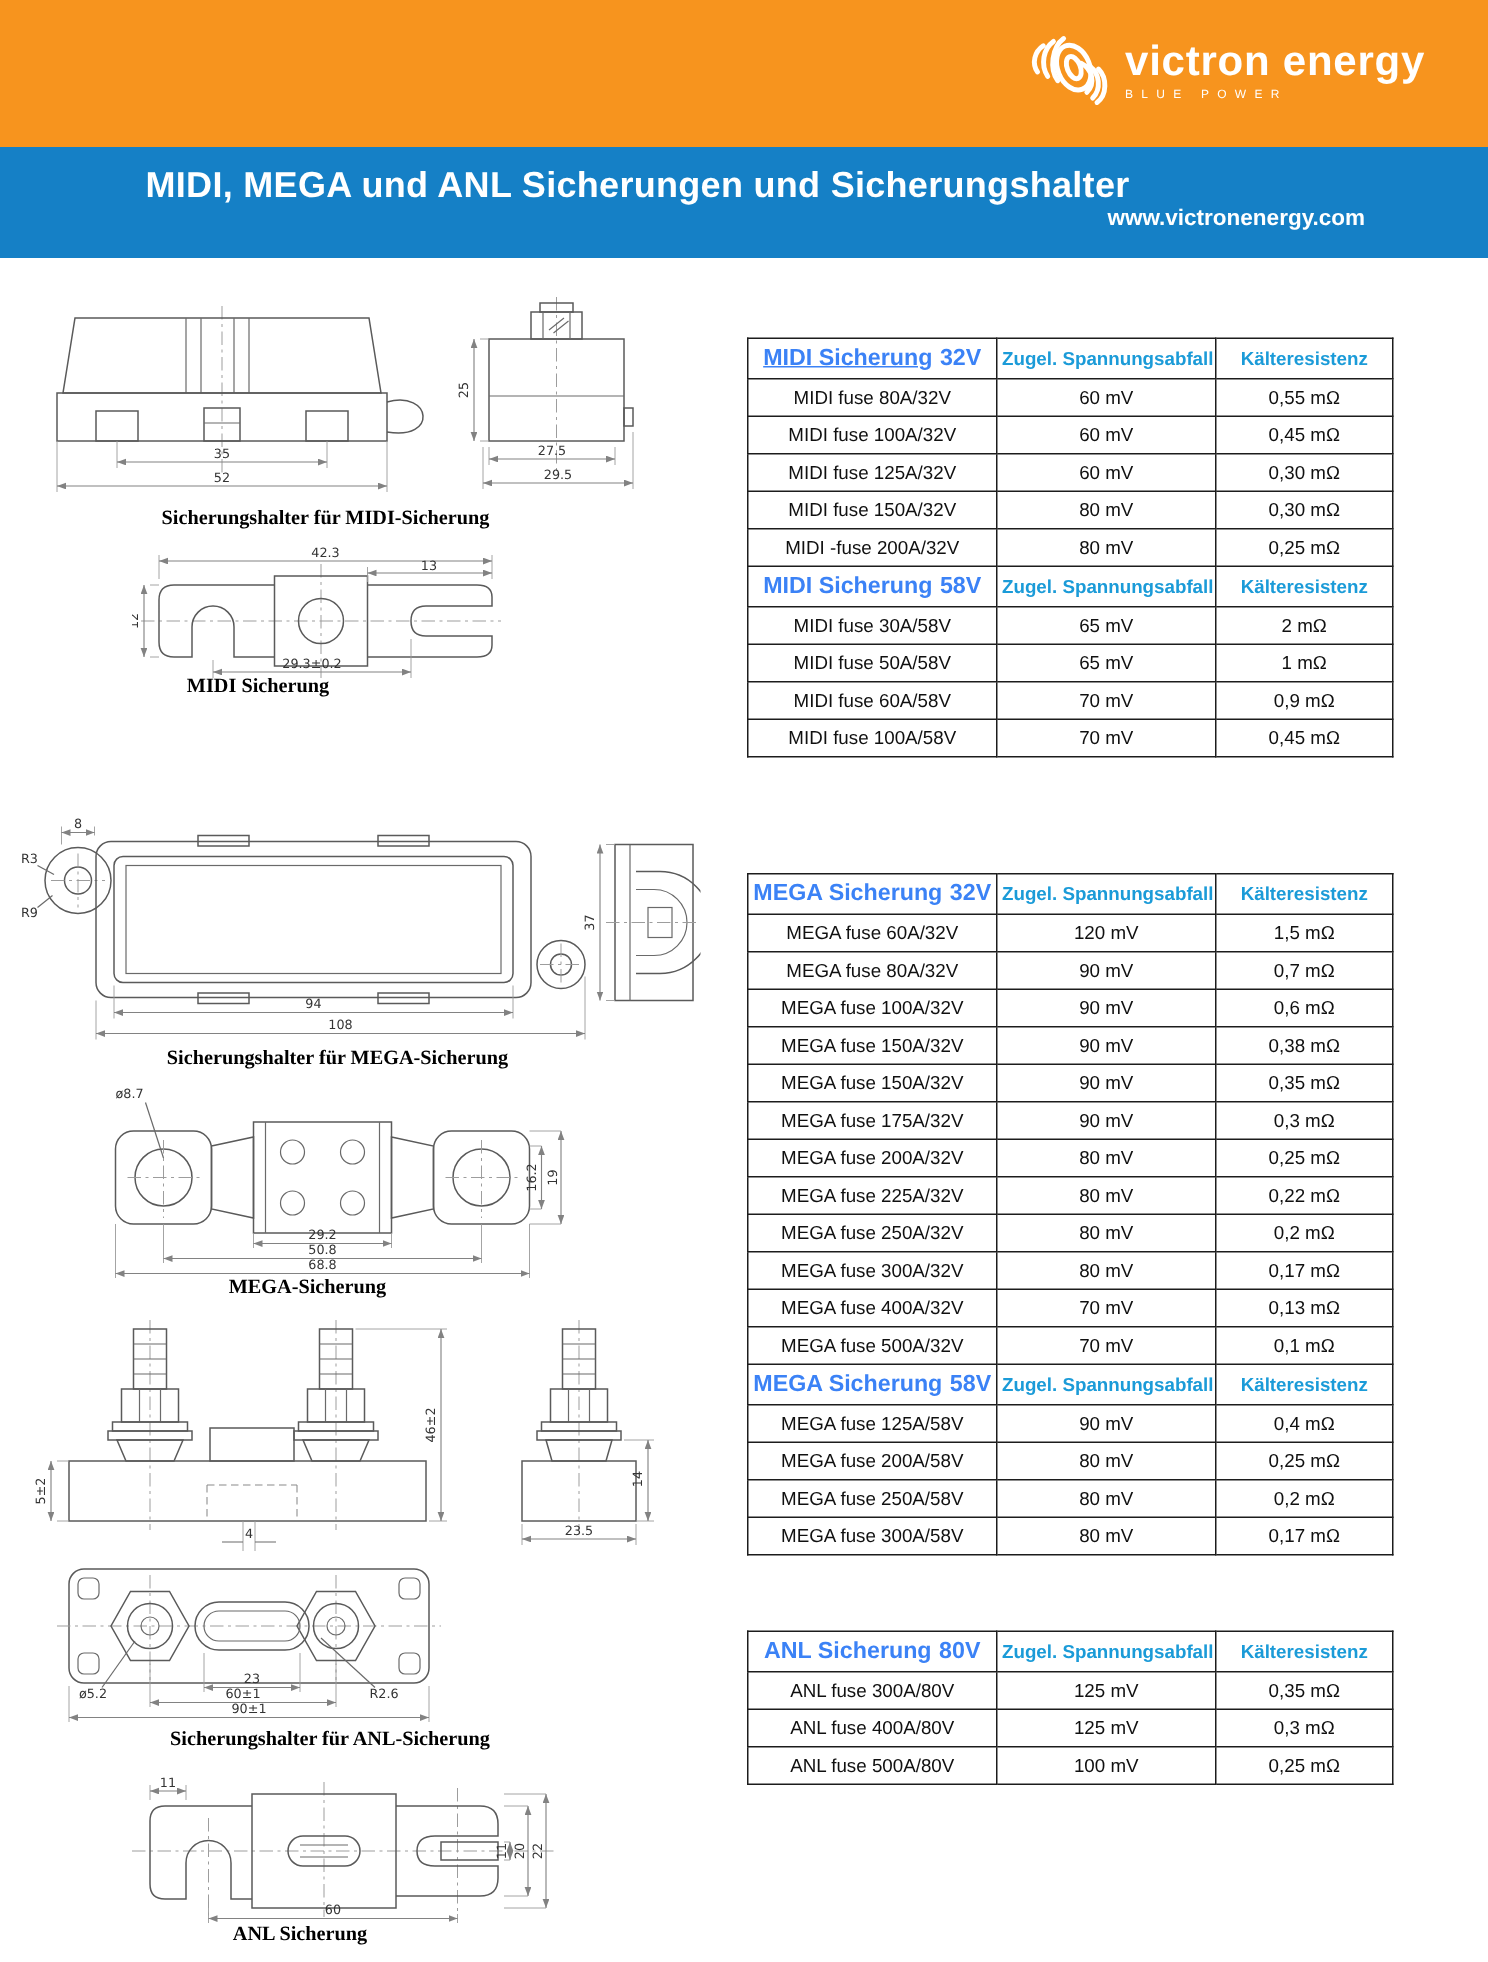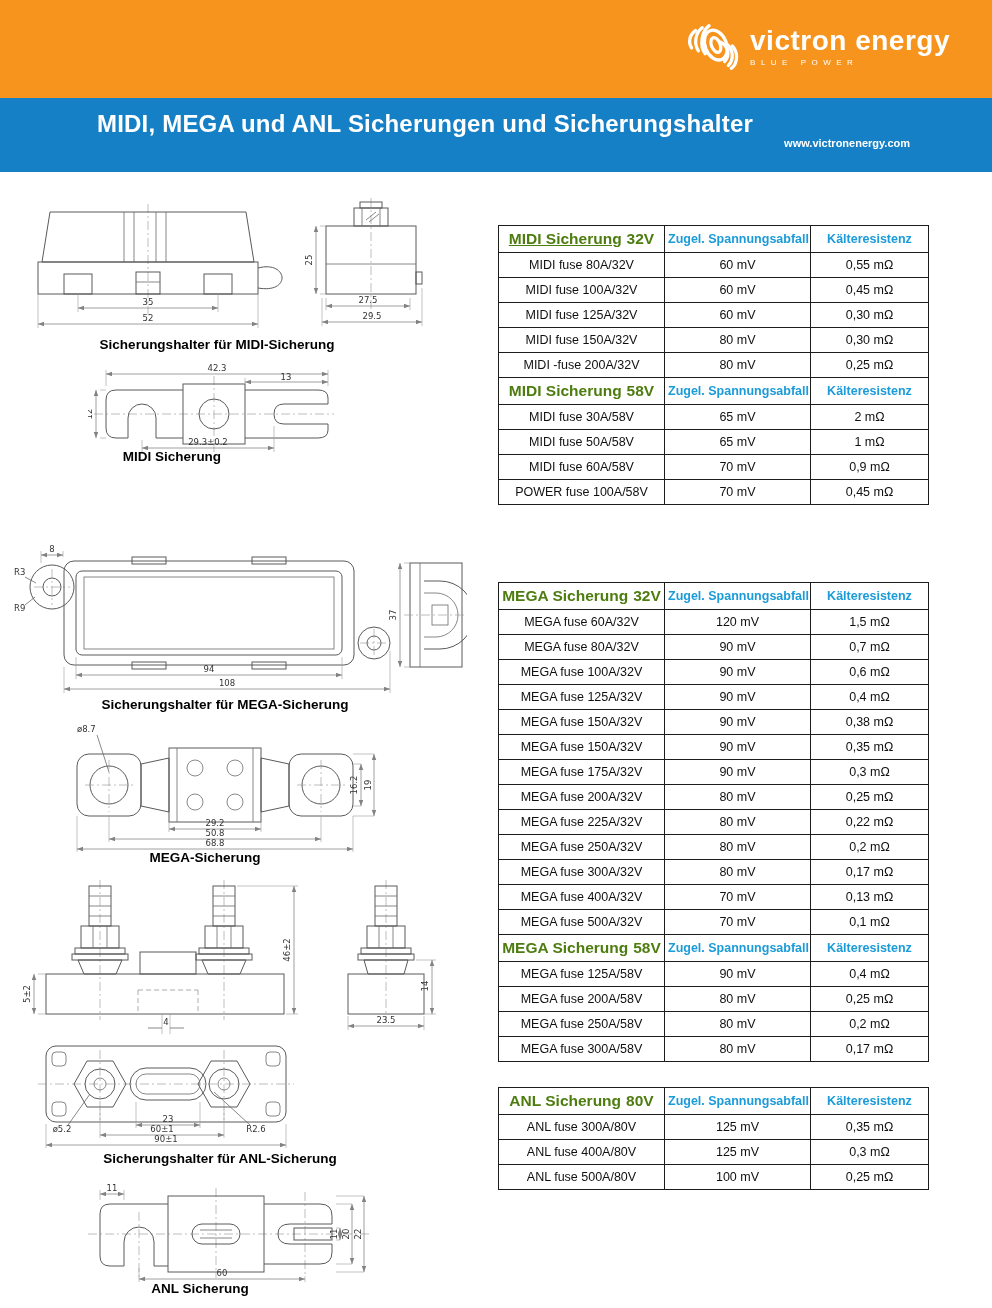--- a/index.html
+++ b/index.html
@@ -2,34 +2,34 @@
 <html><head>
 <meta charset="utf-8">
 <style>
   html,body{margin:0;padding:0;background:#e8e8e8;}
   .page{position:relative;width:992px;height:1308px;background:#ffffff;overflow:hidden;
         font-family:"Liberation Sans",sans-serif;margin:0 auto;}
   
   .orange-band{position:absolute;left:0;top:0;width:992px;height:98px;background:#F7941E;}
   .blue-band{position:absolute;left:0;top:98px;width:992px;height:74px;background:#1580C6;}
   .doc-title{position:absolute;left:57px;top:110px;font-size:24px;font-weight:700;color:#ffffff;letter-spacing:.2px;margin-left:40px;}
-  .website{position:absolute;right:82px;top:137px;font-size:11px;font-weight:700;color:#ffffff;}
+  .website{position:absolute;right:82px;top:137px;font-size:15px;font-weight:700;color:#ffffff;}
   
   .logo{position:absolute;right:42px;top:14px;display:flex;align-items:center;gap:8px;}
   .logo-text{display:flex;flex-direction:column;}
   .logo-main{font-size:28px;font-weight:700;color:#ffffff;letter-spacing:.5px;line-height:1;}
   .logo-sub{font-size:8px;font-weight:400;color:#ffffff;letter-spacing:5.5px;margin-top:3px;margin-right:2px;}
   
-  .cap{position:absolute;font-weight:700;font-size:13.5px;color:#000;text-align:center;}
+  .cap{position:absolute;font-weight:700;font-size:13.5px;color:#000;text-align:center;font-family:Liberation Serif, serif;}
   
   .ftable{position:absolute;border-collapse:collapse;table-layout:fixed;background:#fff;}
   .ftable th,.ftable td{border:1px solid #1c1c1c;text-align:center;vertical-align:middle;padding:0 3px;overflow:hidden;white-space:nowrap;}
   .ftable td{height:24px;font-size:12.5px;color:#101010;}
   .ftable tr.sec th{height:26px;}
-  .t1{font-size:15.5px;font-weight:700;color:#4d7c0f;}
+  .t1{font-size:15.5px;font-weight:700;color:#3b82f6;}
   .t1 .tn.und{text-decoration:underline;}
   .t1 .tv{margin-left:5px;}
   .ch{font-size:12.5px;font-weight:700;color:#1B9BD8;}
   
   .draw{position:absolute;}
   .ln{stroke:#5a5a5a;stroke-width:1;fill:none;}
   .thin{stroke:#6a6a6a;stroke-width:.8;fill:none;}
   .dim{stroke:#828282;stroke-width:.75;fill:none;marker-start:url(#ma);marker-end:url(#ma);}
   .ext{stroke:#9a9a9a;stroke-width:.6;fill:none;}
   .cl{stroke:#9a9a9a;stroke-width:.65;fill:none;stroke-dasharray:9 3 2 3;}
@@ -349,21 +349,21 @@
           <td>MIDI fuse 50A/58V</td>
           <td>65 mV</td>
           <td>1 mΩ</td>
         </tr>
         <tr>
           <td>MIDI fuse 60A/58V</td>
           <td>70 mV</td>
           <td>0,9 mΩ</td>
         </tr>
         <tr>
-          <td>POWER fuse 100A/58V</td>
+          <td>MIDI fuse 100A/58V</td>
           <td>70 mV</td>
           <td>0,45 mΩ</td>
         </tr>
       </tbody>
   </table>
 
   <table class="ftable" style="left:498px;top:582px;width:430px">
     <colgroup>
         <col style="width:166px">
         <col style="width:146px">
@@ -384,25 +384,20 @@
           <td>MEGA fuse 80A/32V</td>
           <td>90 mV</td>
           <td>0,7 mΩ</td>
         </tr>
         <tr>
           <td>MEGA fuse 100A/32V</td>
           <td>90 mV</td>
           <td>0,6 mΩ</td>
         </tr>
         <tr>
-          <td>MEGA fuse 125A/32V</td>
-          <td>90 mV</td>
-          <td>0,4 mΩ</td>
-        </tr>
-        <tr>
           <td>MEGA fuse 150A/32V</td>
           <td>90 mV</td>
           <td>0,38 mΩ</td>
         </tr>
         <tr>
           <td>MEGA fuse 150A/32V</td>
           <td>90 mV</td>
           <td>0,35 mΩ</td>
         </tr>
         <tr>

